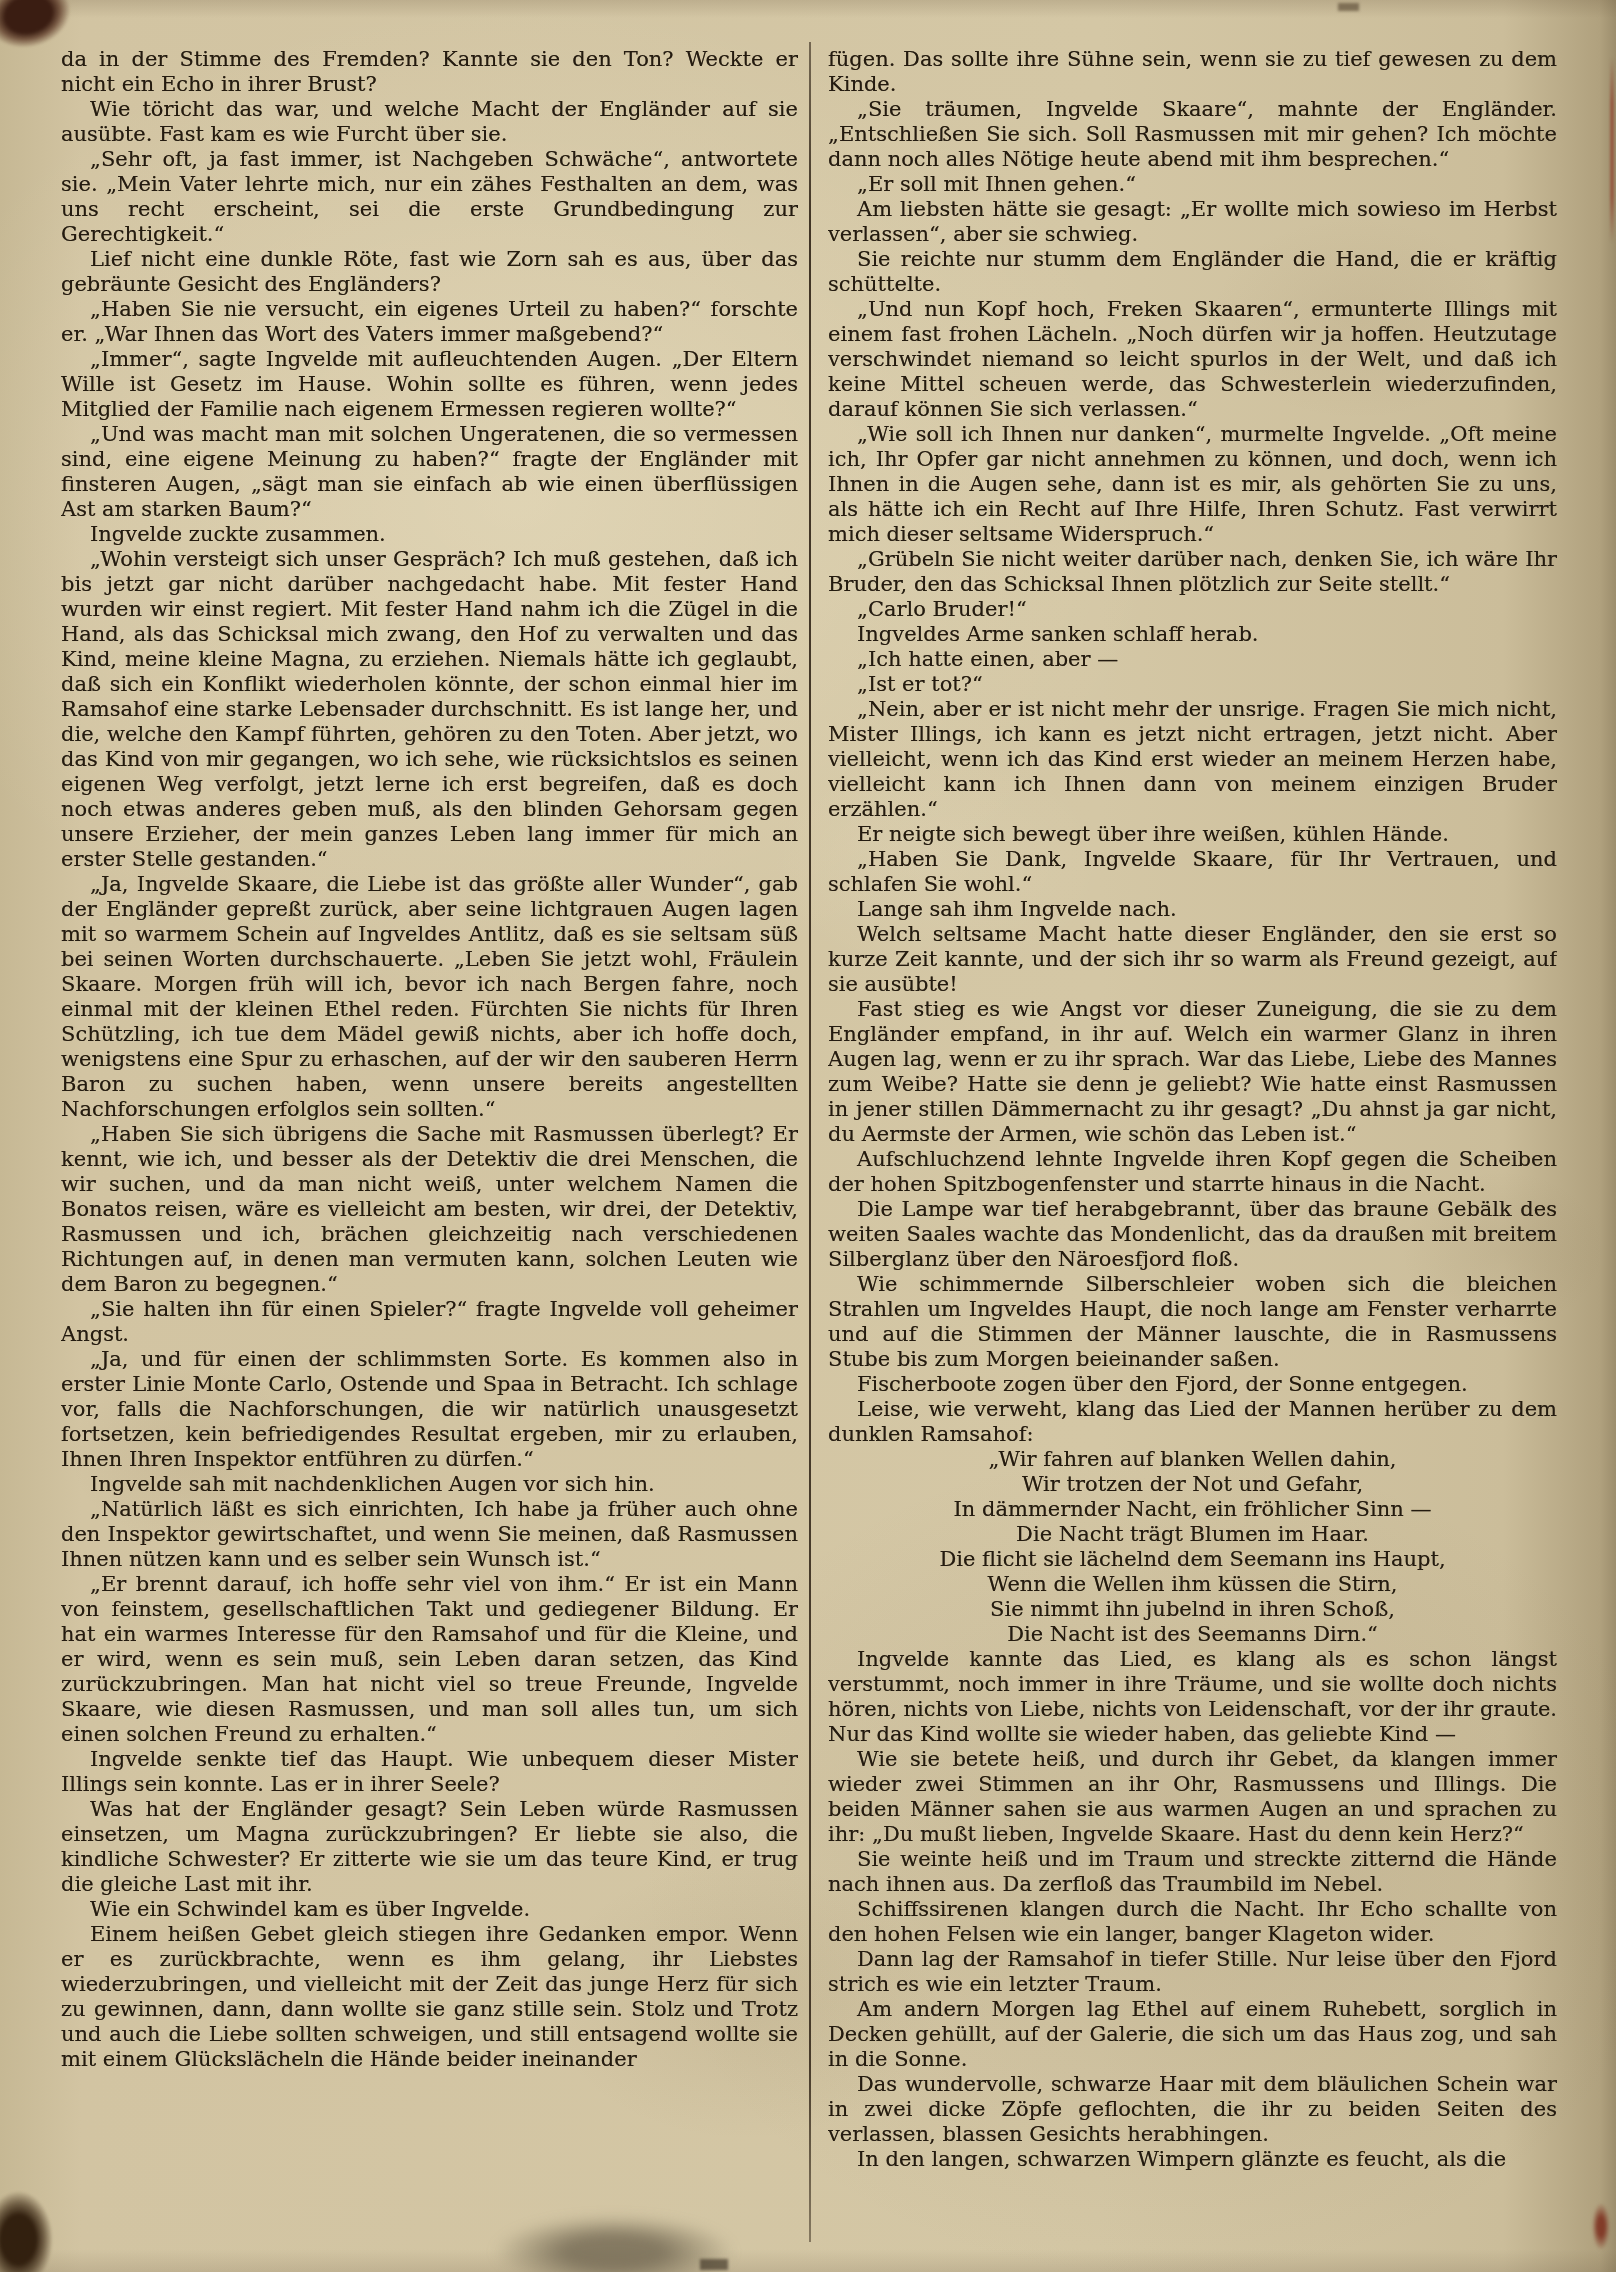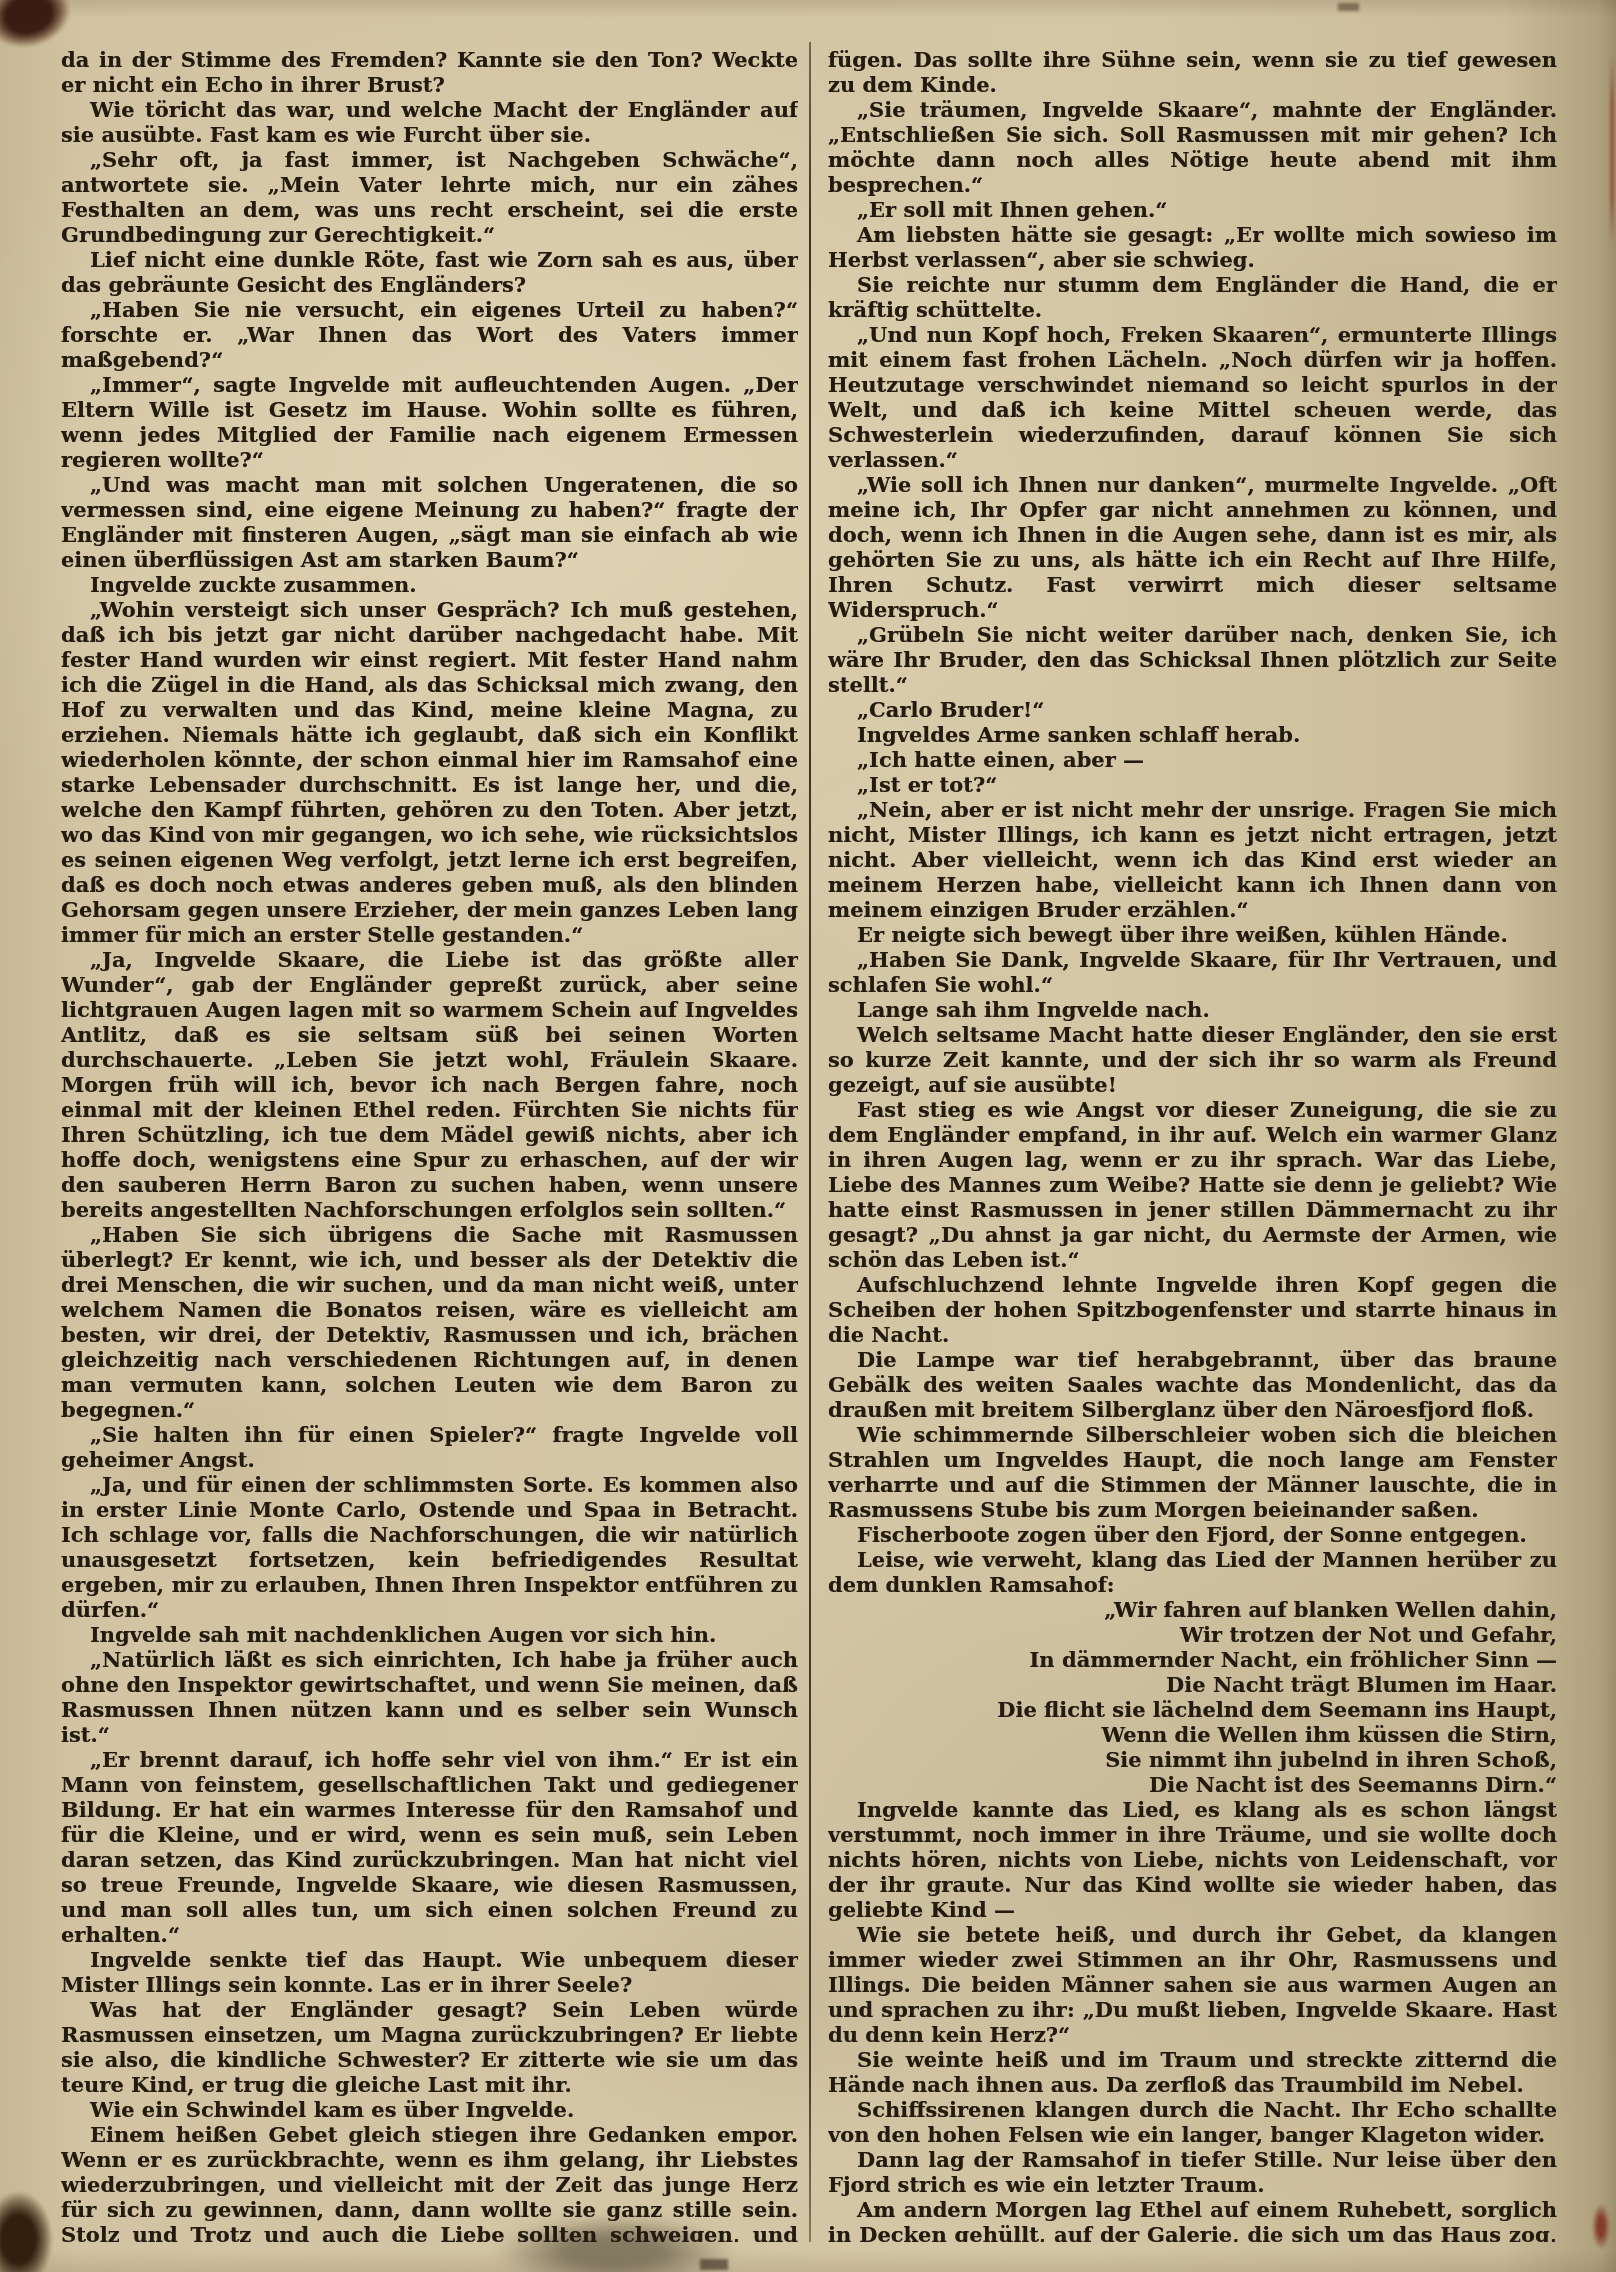--- a/index.html
+++ b/index.html
@@ -14,21 +14,20 @@
   }
   .page{
     position:relative;width:1616px;height:2273px;overflow:hidden;
     background:
       radial-gradient(1051px 808px at 32% 22%, rgba(255,248,222,0.28), rgba(255,248,222,0) 62%),
       radial-gradient(808px 647px at 72% 82%, rgba(110,92,62,0.12), rgba(110,92,62,0) 65%),
       linear-gradient(180deg, rgba(90,70,45,0.18) 0px, rgba(90,70,45,0) 18px),
       linear-gradient(0deg, rgba(80,62,40,0.15) 0px, rgba(80,62,40,0) 24px),
       linear-gradient(90deg, #c6b894 0px, #d2c4a2 5%, #d4c7a5 68%, #cbbd9a 93%, #b0a17e 99%, #9c8d6c 100%),
       var(--paper);
-    font-weight: bold;
   }
   
   .texture{
     position:absolute;inset:0;pointer-events:none;
     background:
       radial-gradient(178px 129px at 12% 64%, rgba(120,96,60,0.10), rgba(120,96,60,0) 70%),
       radial-gradient(242px 162px at 58% 38%, rgba(255,250,230,0.10), rgba(255,250,230,0) 70%),
       radial-gradient(210px 145px at 84% 14%, rgba(125,100,65,0.08), rgba(125,100,65,0) 70%),
       radial-gradient(275px 194px at 46% 88%, rgba(115,95,60,0.10), rgba(115,95,60,0) 72%),
       radial-gradient(145px 113px at 93% 55%, rgba(110,90,58,0.10), rgba(110,90,58,0) 70%);
@@ -72,21 +71,21 @@
     font-size:21px;line-height:25px;
     text-align:justify;
     text-shadow:0 0 0.4px rgba(30,20,8,0.55);
   }
   .col.left{left:61px;width:737px;}
   .col.right{left:828px;width:729px;}
   .col p{margin:0;padding:0;}
   .para{text-indent:29px;}
   .para.noindent{text-indent:0;}
   .poem{
-    text-indent:0;text-align:right;
+    text-indent:0;text-align:center;
     margin:0 0 0 121px;
   }
 </style>
 </head>
 <body>
 
 <div class="page">
   <div class="texture"></div>
 
   <div class="stain tl"></div>

